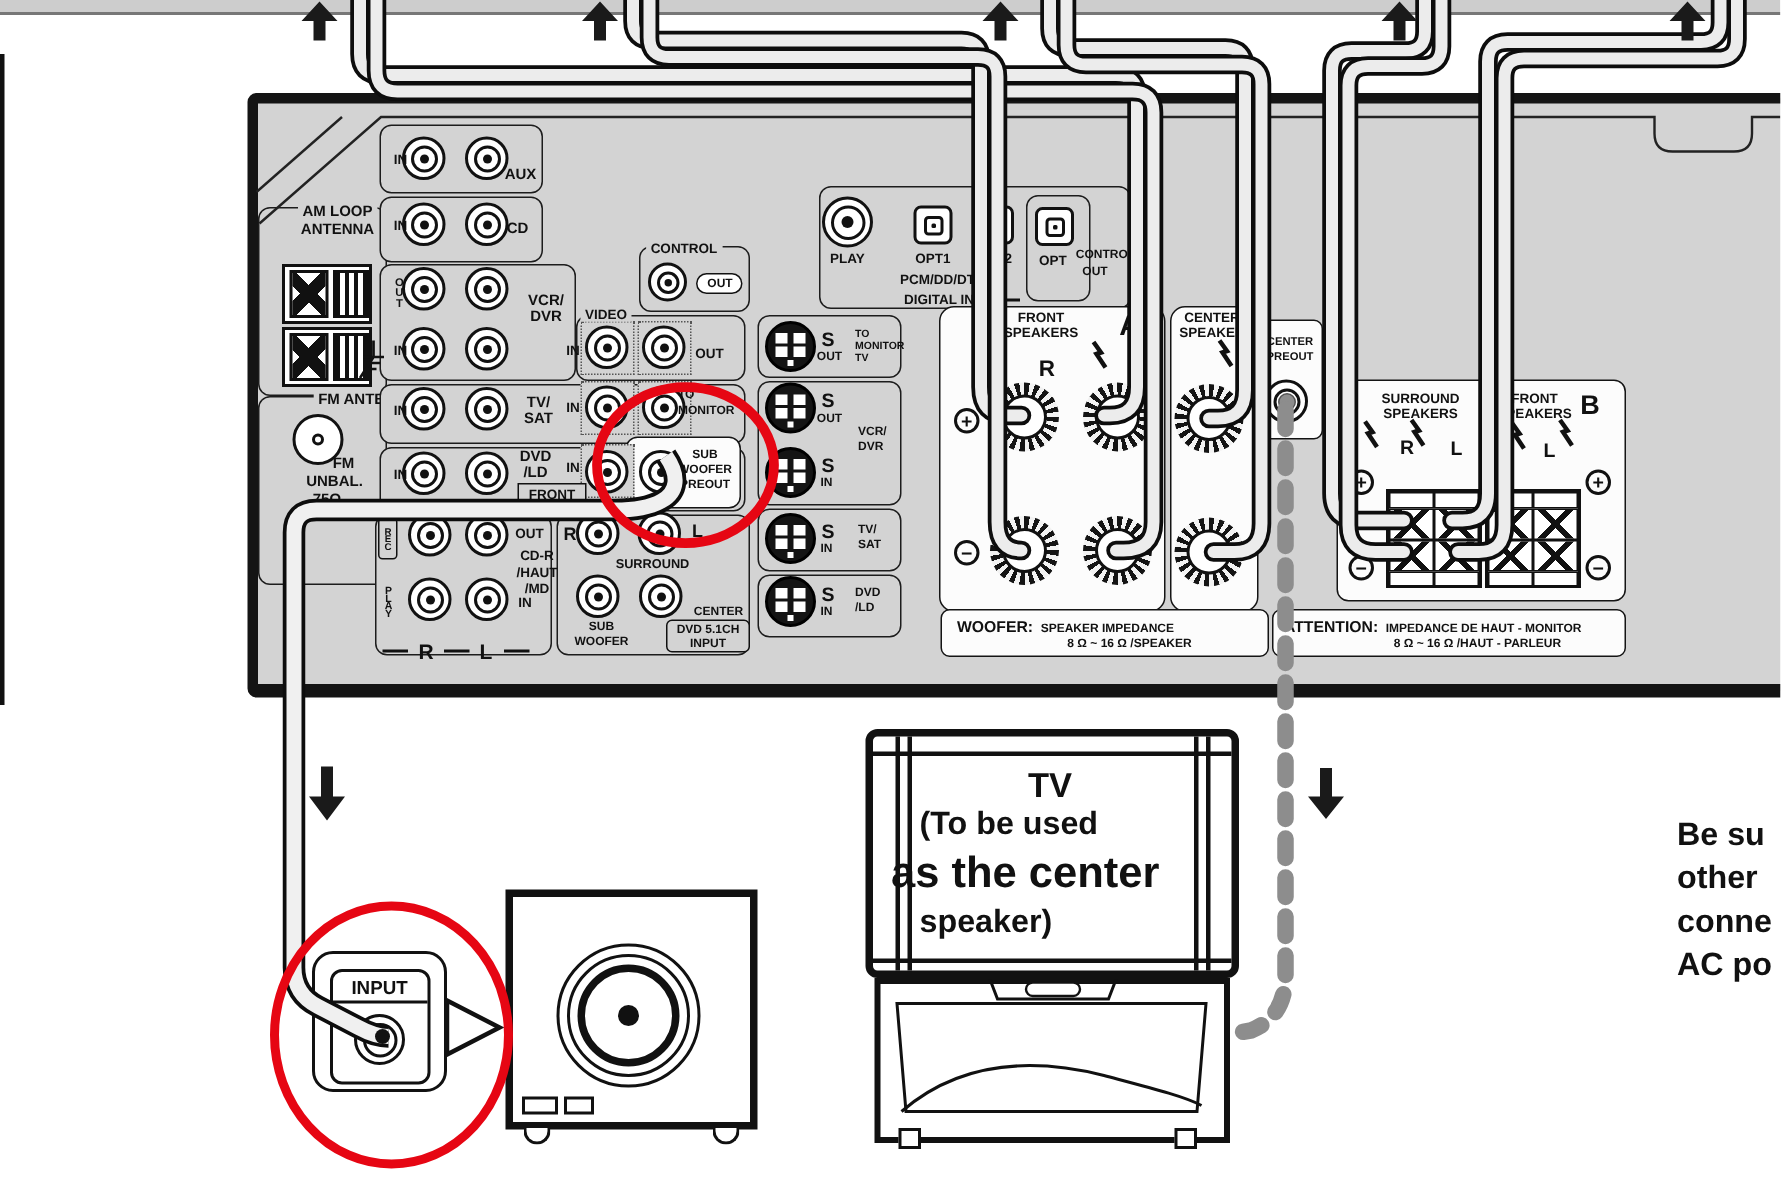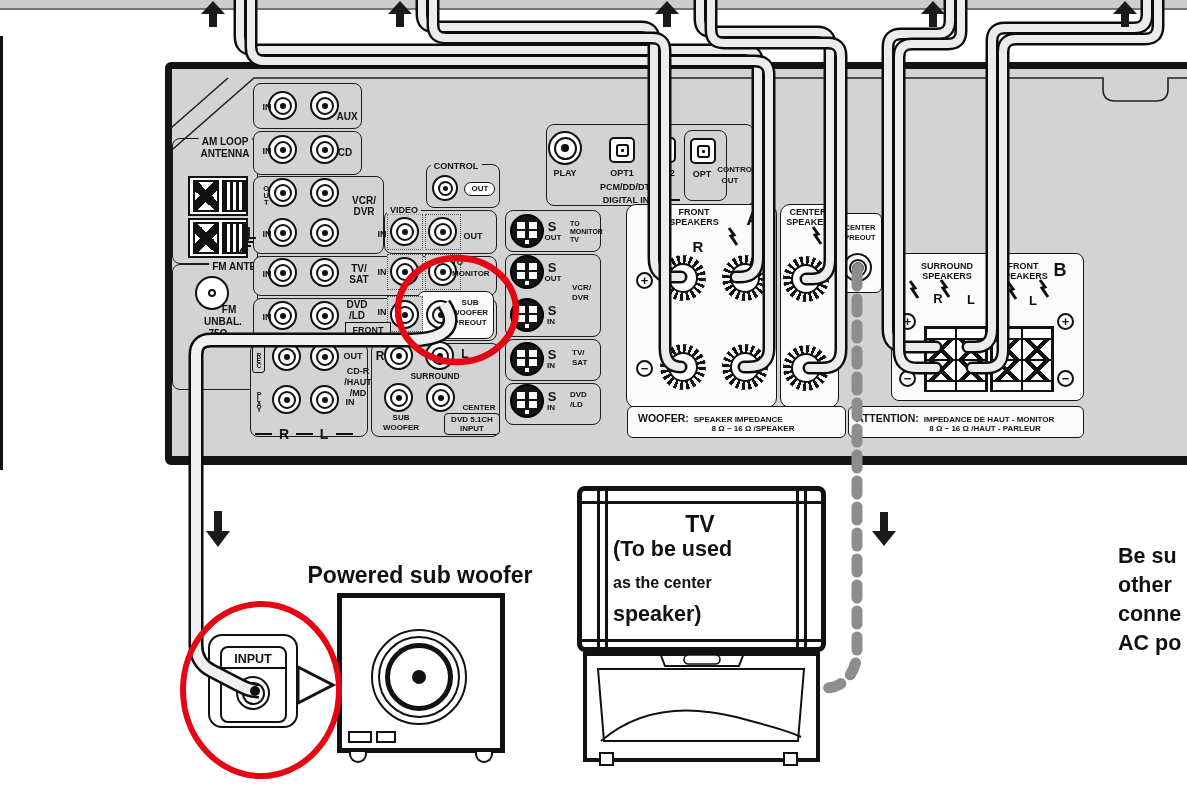--- a/index.html
+++ b/index.html
@@ -322,21 +322,20 @@
       <span style="font-weight:bold;font-size:10.5px;">WOOFER:</span>
       <span style="font-weight:bold;font-size:8px;">SPEAKER IMPEDANCE</span>
     </div>
   <div class="lb" style="left:753px;top:429px;font-size:8px;">8 Ω ~ 16 Ω /SPEAKER</div>
   <div class="a" style="left:856px;top:412px;display:flex;align-items:baseline;gap:5px;">
       <span style="font-weight:bold;font-size:10.5px;">ATTENTION:</span>
       <span style="font-weight:bold;font-size:8px;">IMPEDANCE DE HAUT - MONITOR</span>
     </div>
   <div class="lb" style="left:985px;top:429px;font-size:8px;">8 Ω ~ 16 Ω /HAUT - PARLEUR</div>
 
-  <div class="lb" style="left:420px;top:575px;font-size:23px;">Powered sub woofer</div>
   <div class="a" style="left:337px;top:593px;width:168px;height:160px;border:5px solid #111;background:#fff;"></div>
   <div class="a" style="left:371px;top:629px;width:96px;height:96px;border:2px solid #111;border-radius:50%;"></div>
   <div class="a" style="left:378px;top:636px;width:82px;height:82px;border:2.5px solid #111;border-radius:50%;"></div>
   <div class="a" style="left:385px;top:643px;width:68px;height:68px;border:5px solid #111;border-radius:50%;"></div>
   <div class="a" style="left:412px;top:670px;width:14px;height:14px;background:#111;border-radius:50%;"></div>
   <div class="a" style="left:348px;top:731px;width:24px;height:12px;border:2px solid #111;background:#fff;"></div>
   <div class="a" style="left:376px;top:731px;width:20px;height:12px;border:2px solid #111;background:#fff;"></div>
   <div class="a" style="left:349px;top:752px;width:18px;height:11px;border:2.5px solid #111;border-top:none;border-radius:0 0 9px 9px;background:#fff;"></div>
   <div class="a" style="left:475px;top:752px;width:18px;height:11px;border:2.5px solid #111;border-top:none;border-radius:0 0 9px 9px;background:#fff;"></div>
 
@@ -348,21 +347,21 @@
 
   <div class="a" style="left:577px;top:486px;width:249px;height:166px;border:5px solid #111;border-radius:8px;background:#fff;"></div>
   <div class="a ln" style="left:582px;top:501px;width:239px;height:2.5px;"></div>
   <div class="a ln" style="left:582px;top:639px;width:239px;height:2.5px;"></div>
   <div class="a ln" style="left:597px;top:491px;width:2.5px;height:156px;"></div>
   <div class="a ln" style="left:605px;top:491px;width:2.5px;height:156px;"></div>
   <div class="a ln" style="left:796px;top:491px;width:2.5px;height:156px;"></div>
   <div class="a ln" style="left:804px;top:491px;width:2.5px;height:156px;"></div>
   <div class="lb" style="left:700px;top:524px;font-size:23px;">TV</div>
   <div class="ll" style="left:613px;top:550px;font-size:21.5px;">(To be used</div>
-  <div class="ll" style="left:613px;top:583px;font-size:16px;">as the center</div>
+  <div class="ll" style="left:594px;top:583px;font-size:29px;">as the center</div>
   <div class="ll" style="left:613px;top:615px;font-size:21.5px;">speaker)</div>
   <div class="a" style="left:583px;top:652px;width:237px;height:110px;border:4px solid #111;background:#fff;"></div>
   <div class="a" style="left:599px;top:752px;width:15px;height:14px;border:2.5px solid #111;background:#fff;"></div>
   <div class="a" style="left:783px;top:752px;width:15px;height:14px;border:2.5px solid #111;background:#fff;"></div>
 
   <div class="ll" style="left:1118px;top:557px;font-size:21.5px;">Be su</div>
   <div class="ll" style="left:1118px;top:586px;font-size:21.5px;">other</div>
   <div class="ll" style="left:1118px;top:615px;font-size:21.5px;">conne</div>
   <div class="ll" style="left:1118px;top:644px;font-size:21.5px;">AC po</div>
 

